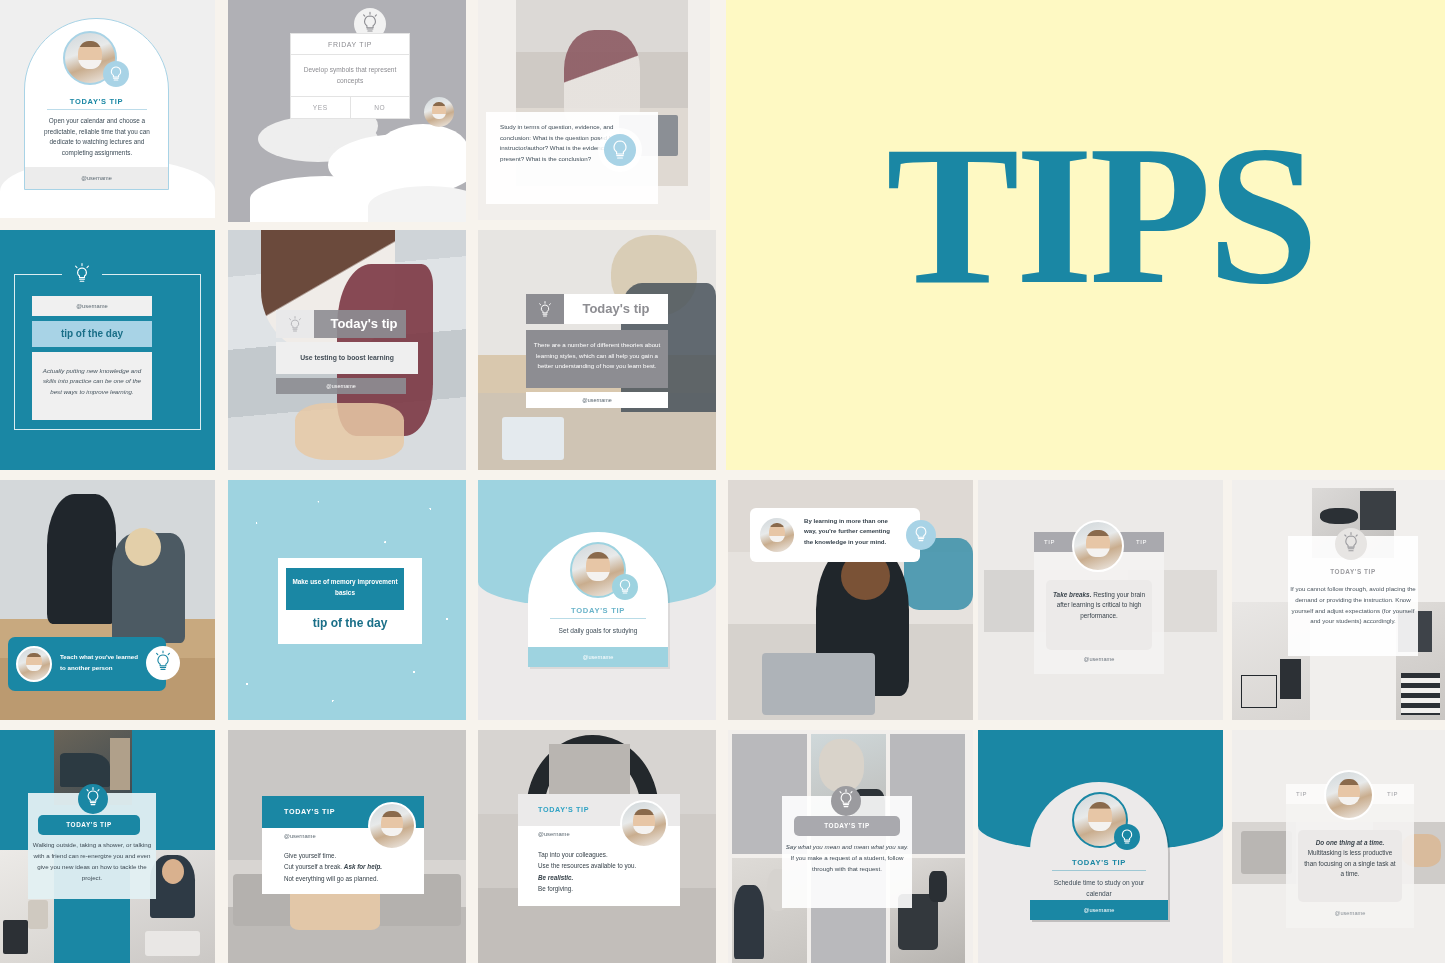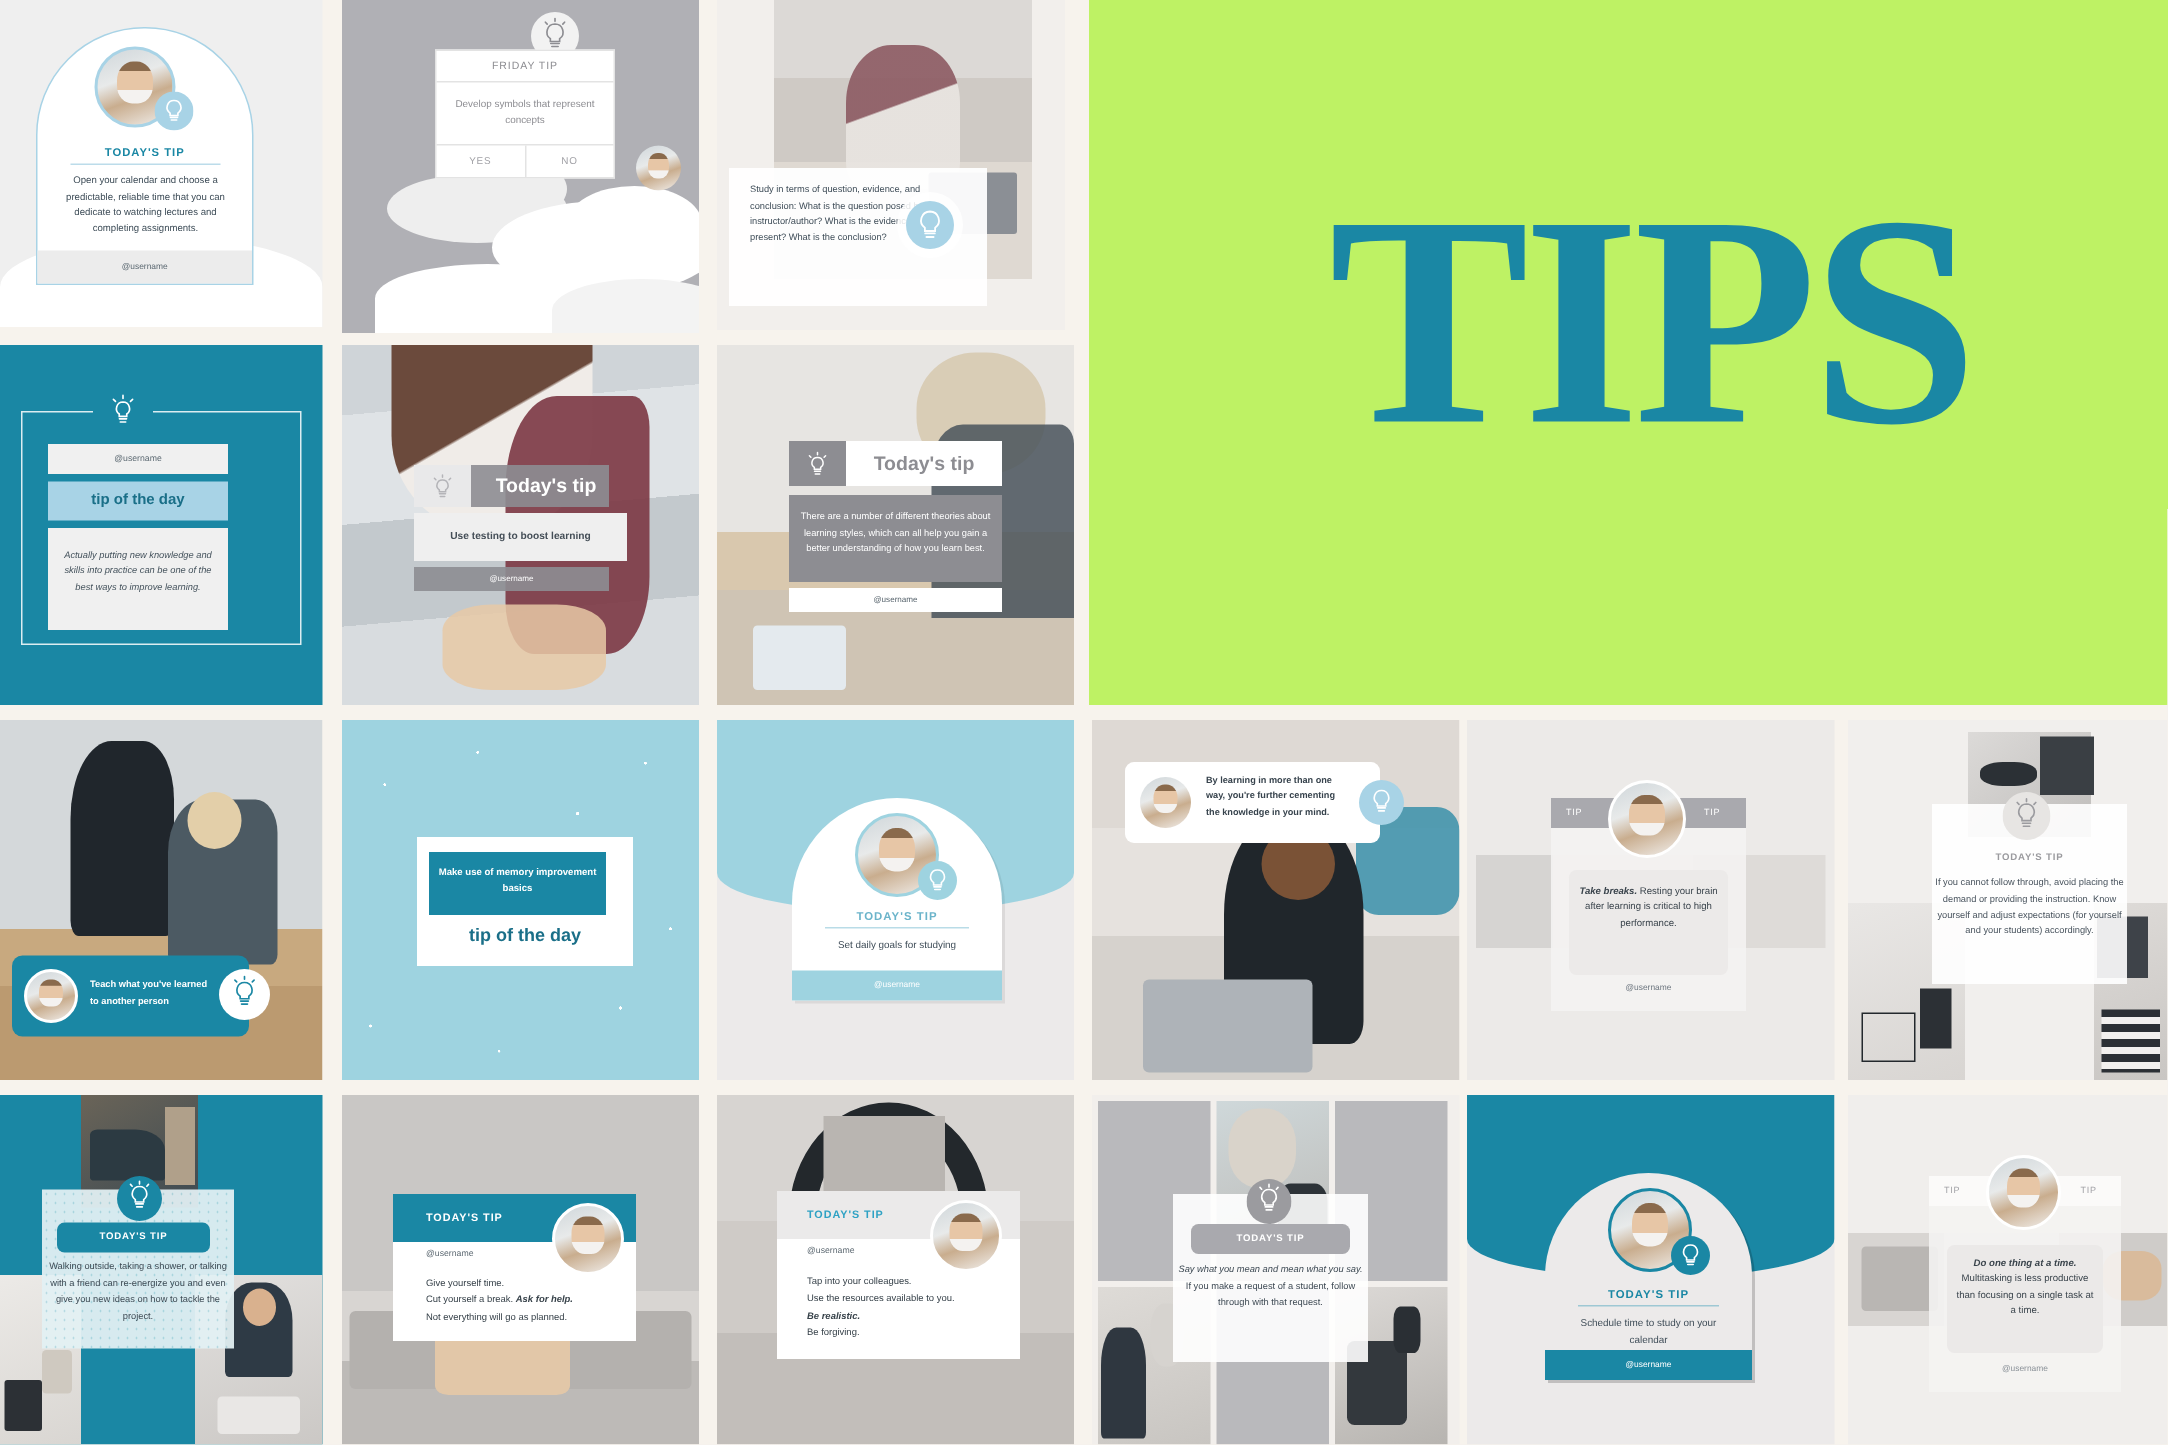--- a/index.html
+++ b/index.html
@@ -125,21 +125,21 @@
     <div style="position:absolute;left:8px;top:112px;width:172px;height:92px;background:#fff;opacity:.94;"></div>
     <div style="position:absolute;left:8px;top:122px;width:168px;font-size:6.2px;line-height:1.72;color:#3f4d58;padding:0 14px;">Study in terms of question, evidence, and conclusion: What is the question posed by the instructor/author? What is the evidence that they present? What is the conclusion?</div>
     <svg style="position:absolute;left:120px;top:128px;" width="44" height="44" viewBox="0 0 44 44">
       <circle cx="22" cy="22" r="22" fill="#fff" opacity=".85"></circle>
       <circle cx="22" cy="22" r="16" fill="#a8d3e6"></circle>
       <path d="M22 13a6 6 0 0 0-3.4 10.9v2.1h6.8v-2.1A6 6 0 0 0 22 13z" fill="none" stroke="#fff" stroke-width="1.2"></path>
       <path d="M18.8 27.6h6.4M19.6 30h4.8" stroke="#fff" stroke-width="1.2" stroke-linecap="round"></path>
     </svg>
   </div>
 
-  <div class="tile" style="left:726px;top:0;width:719px;height:470px;background:#bef264;">
+  <div class="tile" style="left:726px;top:0;width:719px;height:470px;background:#fef9c3;">
     <div style="position:absolute;left:160px;top:115px;font-family:'Liberation Serif',serif;font-weight:700;
                 font-size:200px;line-height:1;color:#1a87a4;letter-spacing:-4px;">TIPS</div>
   </div>
 
   <div class="tile" style="left:0;top:230px;width:215px;height:240px;background:#1a87a4;">
     <div style="position:absolute;left:14px;top:44px;right:14px;bottom:40px;border:1px solid rgba(255,255,255,.85);"></div>
     <div style="position:absolute;left:62px;top:33px;width:40px;height:22px;background:#1a87a4;"></div>
     <svg style="position:absolute;left:71px;top:30px;" width="22" height="28" viewBox="0 0 22 28">
       <path d="M11 8a4.4 4.4 0 0 0-2.5 8v1.6h5V16A4.4 4.4 0 0 0 11 8z" fill="none" stroke="#fff" stroke-width="1.1"></path>
       <path d="M8.6 19.2h4.8M9.2 21.3h3.6M11 3.6v2M4.6 6.2l1.4 1.4M17.4 6.2L16 7.6" stroke="#fff" stroke-width="1.1" stroke-linecap="round"></path>

